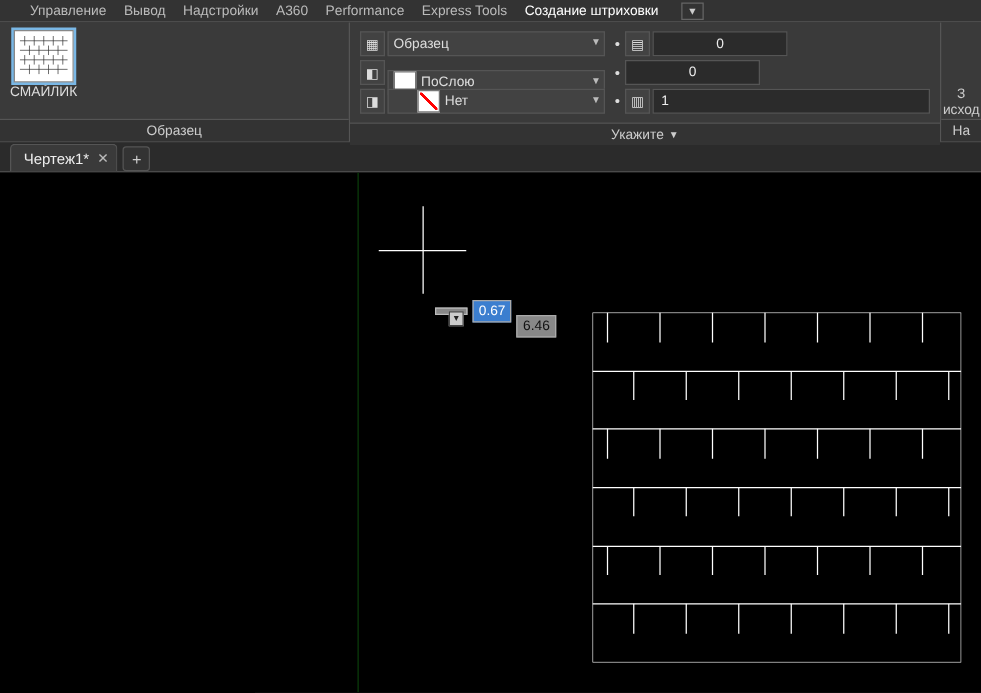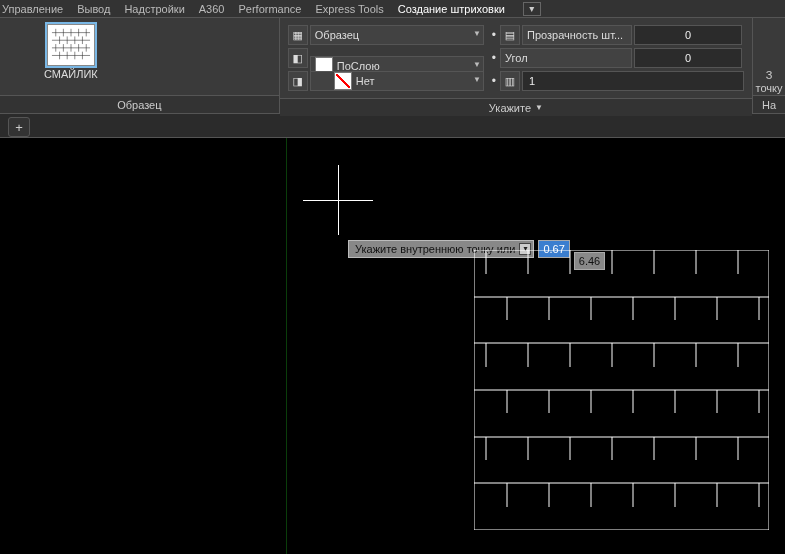--- a/index.html
+++ b/index.html
@@ -1,26 +1,26 @@
 <!DOCTYPE html>
 <html><head>
 <meta charset="utf-8">
 <style>
   * { box-sizing: border-box; margin: 0; padding: 0; font-family: "Segoe UI", Arial, sans-serif; }
   body { width: 785px; height: 554px; background: #1a1a1a; overflow: hidden; color: #ddd; font-size: 12px; }
-  .ribbon-tabs { height: 18px; background: #333; border-bottom: 1px solid #555; display: flex; align-items: center; gap: 14px; padding: 0 2px; }
+  .ribbon-tabs { height: 18px; background: #333; border-bottom: 1px solid #555; display: flex; align-items: center; gap: 14px; padding: 0 24px; }
   .ribbon-tabs .tab { color: #bbb; font-size: 11px; cursor: default; white-space: nowrap; }
   .ribbon-tabs .tab.active { color: #fff; text-align: center; }
   .ribbon-tabs .plus-icon { width: 18px; height: 14px; border: 1px solid #666; display:flex; align-items:center; justify-content:center; color:#ccc; font-size:10px; margin-left:4px;}
   .ribbon { height: 96px; background: #3a3a3a; border-bottom: 1px solid #555; display: flex; }
   .panel { border-right: 1px solid #555; display:flex; flex-direction:column; }
   .panel-body { flex:1; display:flex; align-items:flex-start; padding:6px 8px; gap:12px; }
   .panel-title { height:18px; background:#333; border-top:1px solid #555; text-align:center; font-size:11px; color:#ccc; line-height:18px; display:flex; align-items:center; justify-content:center; gap:4px;}
   .panel-title .arrow { font-size:8px; }
-  .swatch-item { display:flex; flex-direction:column; align-items:center; gap:2px;margin-left:36px; }
+  .swatch-item { display:flex; flex-direction:column; align-items:center; gap:2px; }
   .swatch-box { width:48px; height:42px; background:#fff; border:1px solid #888; display:flex; align-items:center; justify-content:center; }
   .swatch-box.selected { outline:2px solid #7ab8e6; }
   .swatch-box svg { width:100%; height:100%; }
   .swatch-label { font-size:11px; color:#ddd; max-width:64px; text-align:center; white-space:nowrap; overflow:hidden; text-overflow:ellipsis;}
   .props-col { display:flex; flex-direction:column; gap:1px; }
   .props-row { display:flex; align-items:center; height:22px; gap:2px; }
   .icon-btn { width:20px; height:20px; background:#424242; display:flex; align-items:center; justify-content:center; font-size:11px; color:#ddd; border:1px solid #555;}
   .dd { height:20px; background:#424242; border:1px solid #555; display:flex; align-items:center; padding:0 4px; color:#ddd; font-size:11px; position:relative;}
   .dd .dd-arrow { position:absolute; right:2px; top:3px; font-size:8px; color:#bbb;}
   .num-field { width:108px; height:20px; background:#2b2b2b; border:1px solid #555; color:#eee; text-align:center; font-size:11px; line-height:18px;}
@@ -127,68 +127,65 @@
             <span style="margin-left:4px;">Нет</span>
             <span class="dd-arrow">▼</span>
           </div>
         </div>
       </div>
 
       <div class="props-col">
         <div class="props-row">
           <span class="dd-arrow" style="position:static;margin:0 2px;">•</span>
           <span class="icon-btn">▤</span>
-          <div class="dd" style="width:110px;">
-            <span>Прозрачность шт...</span>
-          </div>
           <div class="num-field">0</div>
         </div>
         <div class="props-row">
           <span class="dd-arrow" style="position:static;margin:0 2px;">•</span>
-          <div class="dd" style="width:132px;">
-            <span>Угол</span>
-          </div>
           <div class="num-field">0</div>
         </div>
         <div class="props-row">
           <span class="dd-arrow" style="position:static;margin:0 2px;">•</span>
           <span class="icon-btn">▥</span>
           <div class="num-field" style="width:222px; text-align:left; padding-left:6px;">1</div>
         </div>
       </div>
     </div>
     <div class="panel-title">
       <span>Укажите</span>
       <span class="arrow">▼</span>
     </div>
   </div>
 
   <div class="panel rt-panel" style="width:32px;">
     <div class="panel-body">
       <div style="font-size:11px;color:#ccc;text-align:center;line-height:13px;">
         <div>З</div>
-        <div>точку</div>
+        <div>исход</div>
       </div>
     </div>
     <div class="panel-title">
       <span>На</span>
     </div>
   </div>
 </div>
 
 <div class="tabbar">
+  <div class="file-tab">
+    <span>Чертеж1*</span>
+    <span class="close">✕</span>
+  </div>
   <div class="newtab">+</div>
 </div>
 
 <div class="canvas">
   <div class="vline"></div>
   <div class="cursor"></div>
   <div class="prompt">
     <div class="prompt-box">
-      <span>Укажите внутреннюю точку или</span>
       <span class="pm-icon">▾</span>
     </div>
     <div class="val-box sel">0.67</div>
     <div class="val-box plain">6.46</div>
   </div>
   <div class="hatch-preview">
     <svg viewBox="0 0 295 280">
       <g stroke="#fff" stroke-width="1" fill="none">
         <rect x="0" y="0" width="295" height="280"></rect>
         <line x1="0" y1="47" x2="295" y2="47"></line>

